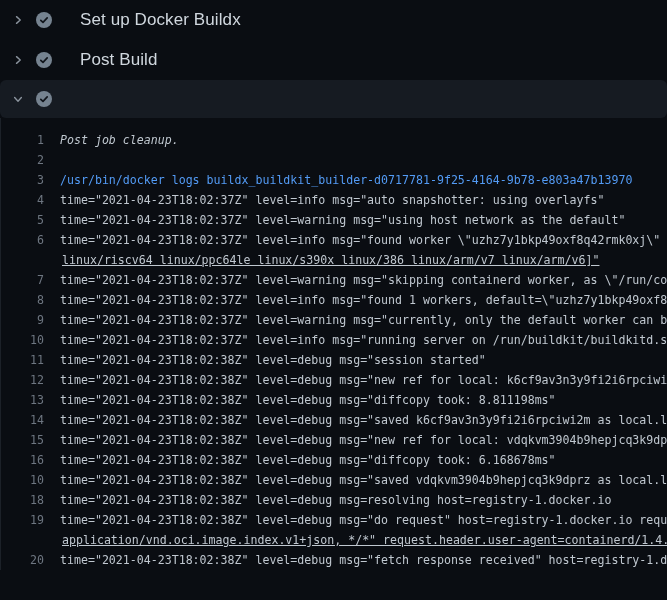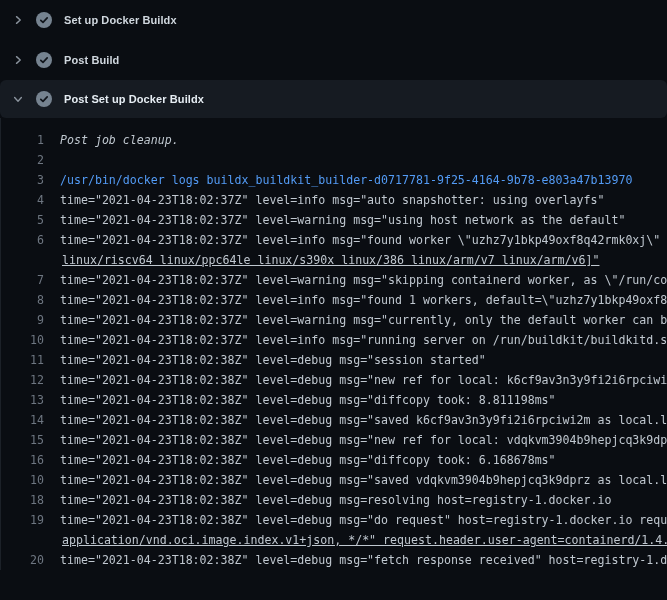--- a/index.html
+++ b/index.html
@@ -26,23 +26,24 @@
   }
   .chev {
     width:12px; height:12px;
     margin-right:12px;
     display:flex; align-items:center; justify-content:center;
     color:var(--chevron); flex:0 0 12px;
   }
   .chev.down svg { transform:rotate(90deg); }
   .check { width:16px; height:16px; margin-right:12px; flex:0 0 16px; }
   .title {
-    font-size:11px; font-weight:700;
+    font-size:17px; font-weight:400;
     color:var(--step-title);
     letter-spacing:0.1px;
+    margin-left:16px;
   }
   .step.expanded .title { color:var(--step-title-active); }
   
   .log {
     padding-top:12px;
     box-shadow: inset 1px 0 0 var(--log-border);
   }
   .log-line {
     display:flex;
     height:20px; line-height:20px;
@@ -110,21 +111,20 @@
       <svg width="12" height="12" viewBox="0 0 16 16">
         <path d="M6 3.5 L11 8 L6 12.5" fill="none" stroke="currentColor" stroke-width="1.8" stroke-linecap="round" stroke-linejoin="round"></path>
       </svg>
     </span>
     <span class="check">
       <svg width="16" height="16" viewBox="0 0 16 16">
         <circle cx="8" cy="8" r="8" style="fill:var(--check-circle)"></circle>
         <path d="M4.8 8.3 L7 10.4 L11.2 5.9" fill="none" style="stroke:var(--check-mark)" stroke-width="1.7" stroke-linecap="round" stroke-linejoin="round"></path>
       </svg>
     </span>
-    <span class="title">Post Set up Docker Buildx</span>
   </div>
 </div>
   <div class="log">
   <div class="log-line top">
     <span class="num">1</span>
     <span class="txt">Post job cleanup.</span>
   </div>
 
   <div class="log-line top">
     <span class="num">2</span>

